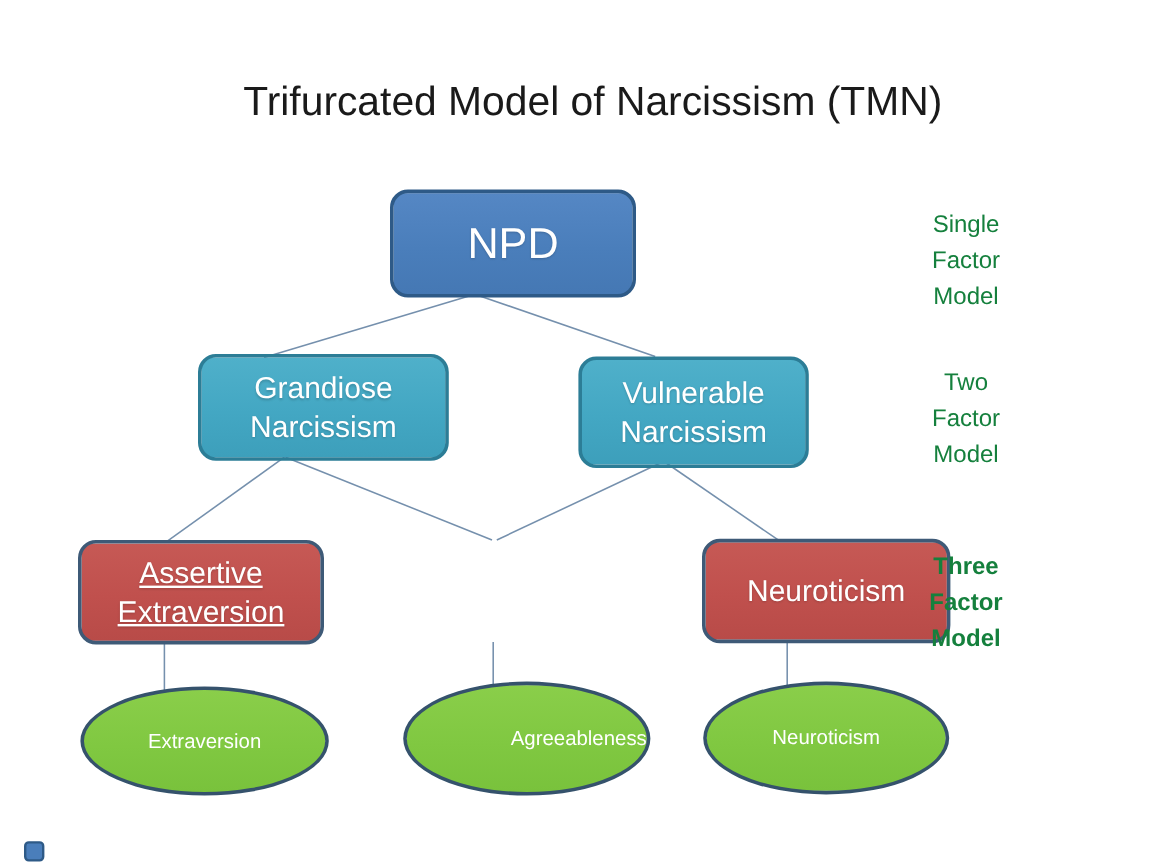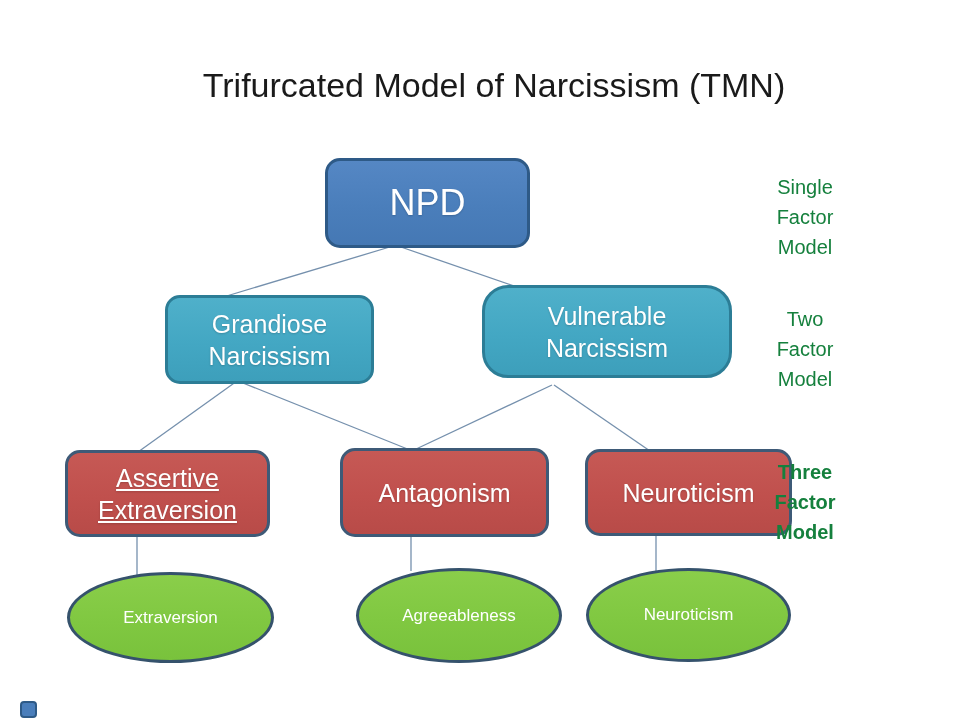--- a/index.html
+++ b/index.html
@@ -122,40 +122,37 @@
   </svg>
 
   <div class="node rect node--blue" style="left:293px; top:158px; width:205px; height:90px;">
     <span class="node-label npd-label">NPD</span>
   </div>
 
   <div class="node rect node--teal" style="left:133px; top:295px; width:209px; height:89px;">
     <span class="node-label mid-label">Grandiose
 Narcissism</span>
   </div>
-  <div class="node rect node--teal" style="left:450px; top:285px; width:250px; height:93px;border-radius:26px;">
+  <div class="node rect node--teal" style="left:450px; top:297px; width:192px; height:93px;">
     <span class="node-label mid-label">Vulnerable
 Narcissism</span>
   </div>
 
   <div class="node rect node--red" style="left:33px; top:450px; width:205px; height:87px;text-decoration:underline;">
     <span class="node-label mid-label">Assertive
 Extraversion</span>
   </div>
-  <div class="node rect node--red" style="left:308px; top:448px; width:209px; height:89px;">
-    <span class="node-label mid-label">Antagonism</span>
-  </div>
   <div class="node rect node--red" style="left:553px; top:449px; width:207px; height:87px;">
     <span class="node-label mid-label">Neuroticism</span>
   </div>
 
   <div class="node ellipse" style="left:35px; top:572px; width:207px; height:91px;">
     <span class="node-label trait-label">Extraversion</span>
   </div>
-  <div class="node ellipse" style="left:324px; top:568px; width:206px; height:95px;">
+  <div class="node ellipse" style="left:304px; top:568px; width:206px; height:95px;justify-content:flex-end;">
     <span class="node-label trait-label">Agreeableness</span>
   </div>
   <div class="node ellipse" style="left:554px; top:568px; width:205px; height:94px;">
     <span class="node-label trait-label">Neuroticism</span>
   </div>
 
   <div class="side-label" style="top:172px;">Single
 Factor
 Model</div>
   <div class="side-label" style="top:304px;">Two

